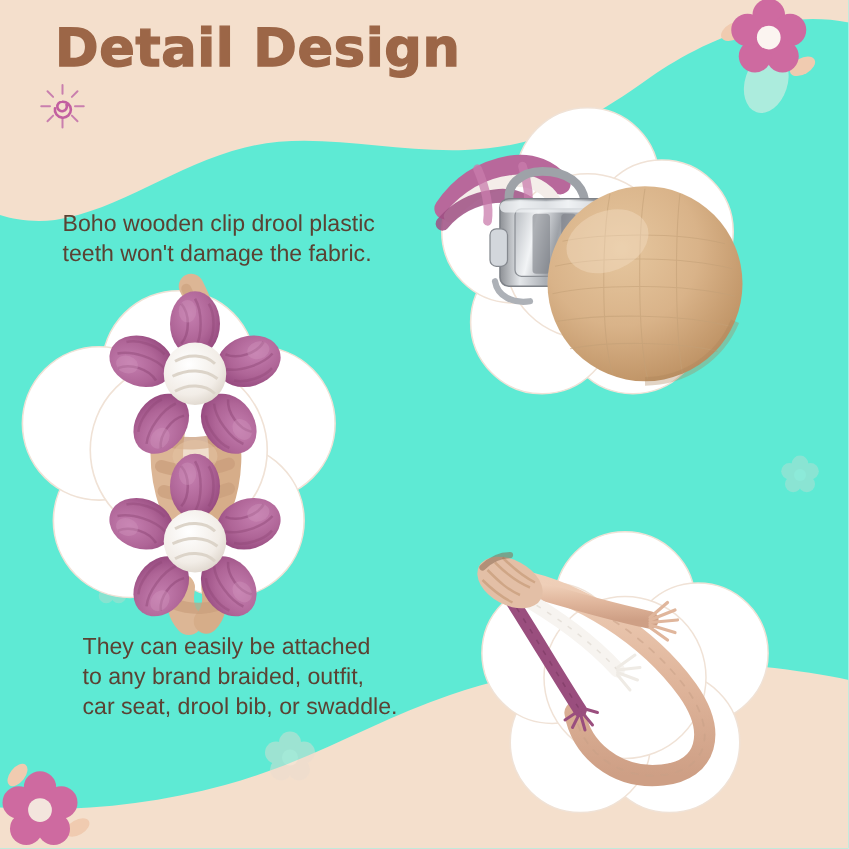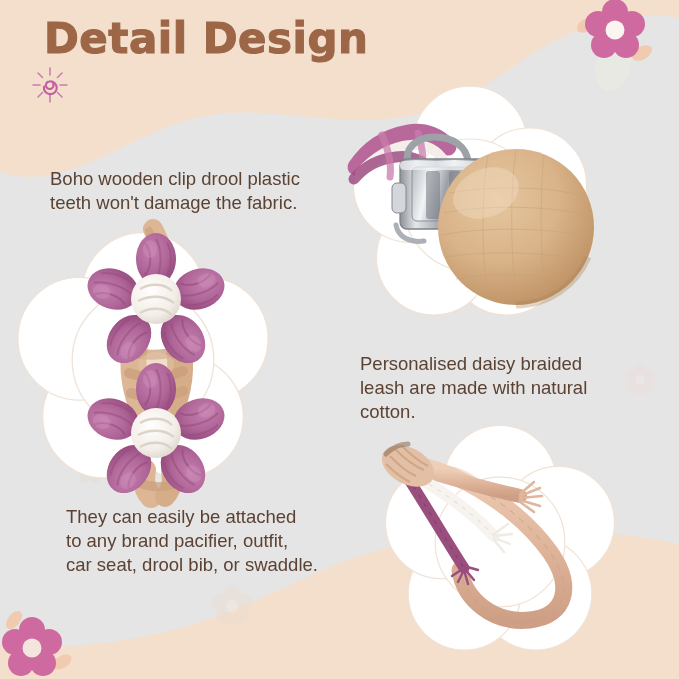--- a/index.html
+++ b/index.html
@@ -5,21 +5,21 @@
   html, body {
     margin: 0;
     padding: 0;
     background: #ffffff;
   }
   #page {
     position: relative;
     width: 679px;
     height: 679px;
     overflow: hidden;
-    background: #e5e5e5;
+    background: #5eead4;
     font-family: "Liberation Sans", sans-serif;
   }
 
   
   .bg-layer {
     position: absolute;
     left: 0; top: 0;
     width: 679px; height: 679px;
     pointer-events: none;
   }
@@ -353,20 +353,17 @@
           <path d="M34,16 C42,24 52,32 60,36"></path>
           <path d="M18,34 C26,42 34,48 42,52"></path>
         </g>
         <path d="M18,24 C24,18 32,14 40,14" stroke="#8A6A52" stroke-width="5" fill="none" stroke-linecap="round" opacity="0.55"></path>
       </g>
     </svg>
   </div>
 
   <div class="caption" id="caption-clip">Boho wooden clip drool plastic
 teeth won't damage the fabric.</div>
-  <div class="caption" id="caption-leash">Personalised daisy braided
-leash are made with natural
-cotton.</div>
   <div class="caption" id="caption-attach">They can easily be attached
-to any brand pacifier, outfit,
+to any brand braided, outfit,
 car seat, drool bib, or swaddle.</div>
 
 </div>
 
 </body></html>

